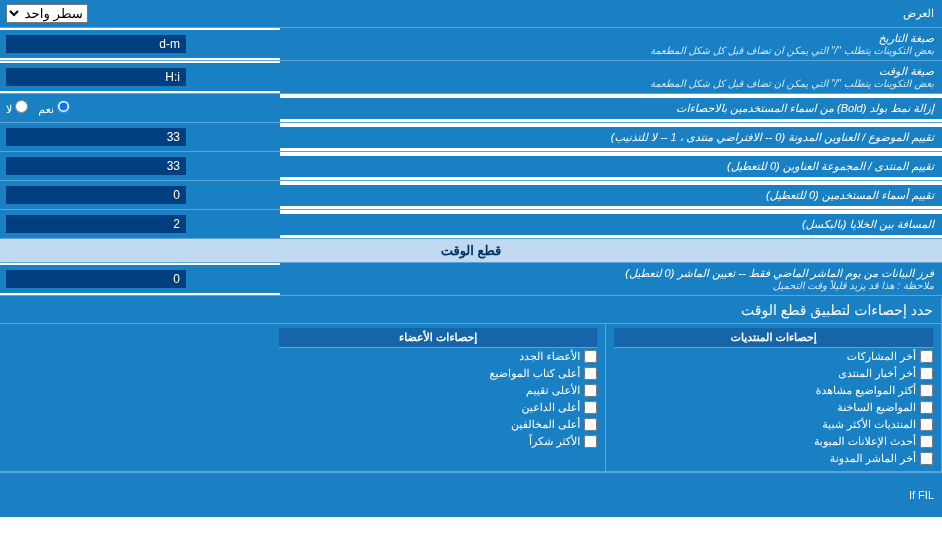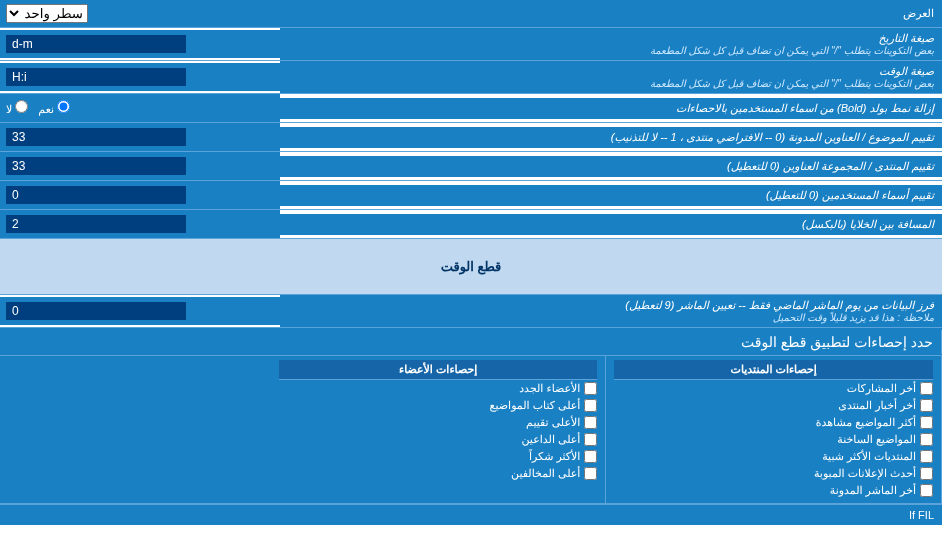--- a/index.html
+++ b/index.html
@@ -36,36 +36,36 @@
       padding: 3px 6px;
       min-height: 28px;
     }
 
     .row-input input[type="text"] {
       background: #003f7f;
       color: #fff;
       border: none;
       padding: 2px 6px;
       font-size: 12px;
-      text-align: left;
+      text-align: right;
       width: 180px;
       direction: ltr;
     }
 
     .row-label-small {
       font-size: 10px;
       color: #cce8ff;
     }
 
     .section-header {
       background: #c0d8f0;
       color: #003366;
       font-weight: bold;
       text-align: center;
-      padding: 20px 8px;
+      padding: 4px 8px;
       font-size: 13px;
       border-bottom: 1px solid #5ba3d9;
     }
 
     .radio-group {
       display: flex;
       gap: 10px;
       align-items: center;
     }
     .radio-group label {
@@ -230,21 +230,21 @@
     <div class="row-label">المسافة بين الخلايا (بالبكسل)</div>
     <div class="row-input">
       <input type="text" value="2" style="">
     </div>
   </div>
 
   <div class="section-header">قطع الوقت</div>
 
   <div class="row">
     <div class="row-label">
-      <div>فرز البيانات من يوم الماشر الماضي فقط -- تعيين الماشر (9 لتعطيل)</div>
+      <div>فرز البيانات من يوم الماشر الماضي فقط -- تعيين الماشر (0 لتعطيل)</div>
       <div class="row-label-small">ملاحظة : هذا قد يزيد قليلاً وقت التحميل</div>
     </div>
     <div class="row-input">
       <input type="text" value="0" style="">
     </div>
   </div>
 
   <div class="stats-row">
     <div class="stats-label">حدد إحصاءات لتطبيق قطع الوقت</div>
   </div>
@@ -296,29 +296,29 @@
       <div class="checkbox-item">
         <input type="checkbox" style="">
         <span>الأعلى تقييم</span>
       </div>
       <div class="checkbox-item">
         <input type="checkbox" style="">
         <span>أعلى الداعين</span>
       </div>
       <div class="checkbox-item">
         <input type="checkbox" style="">
+        <span>أعلى المخالفين</span>
+      </div>
+      <div class="checkbox-item">
+        <input type="checkbox" style="">
         <span>الأكثر شكراً</span>
       </div>
-      <div class="checkbox-item">
-        <input type="checkbox" style="">
-        <span>أعلى المخالفين</span>
-      </div>
     </div>
 
     <div class="checkboxes-col" style="flex:0.8;">
     </div>
   </div>
 
-  <div style="background:#1a80c4; color:#fff; padding:4px 8px; font-size:11px; border-top:1px solid #5ba3d9;">
+  <div style="background:#1a80c4; color:#fff; padding:16px 8px; font-size:11px; border-top:1px solid #5ba3d9;">
     <span>If FIL</span>
   </div>
 
 </div>
 
 </body></html>

